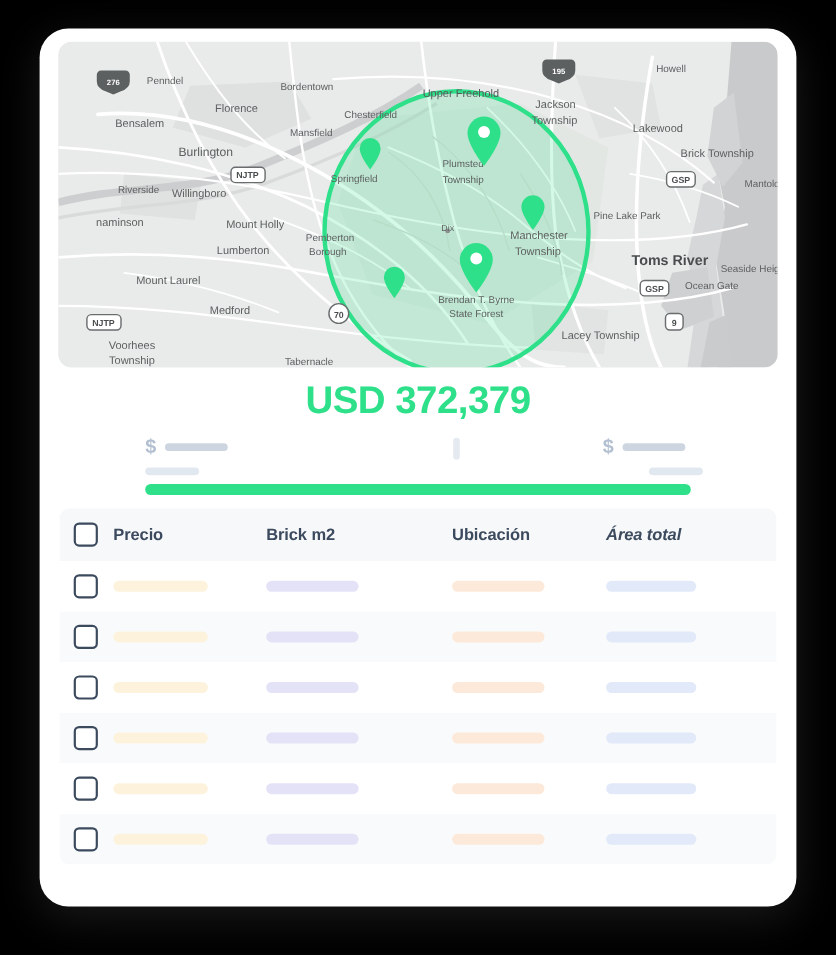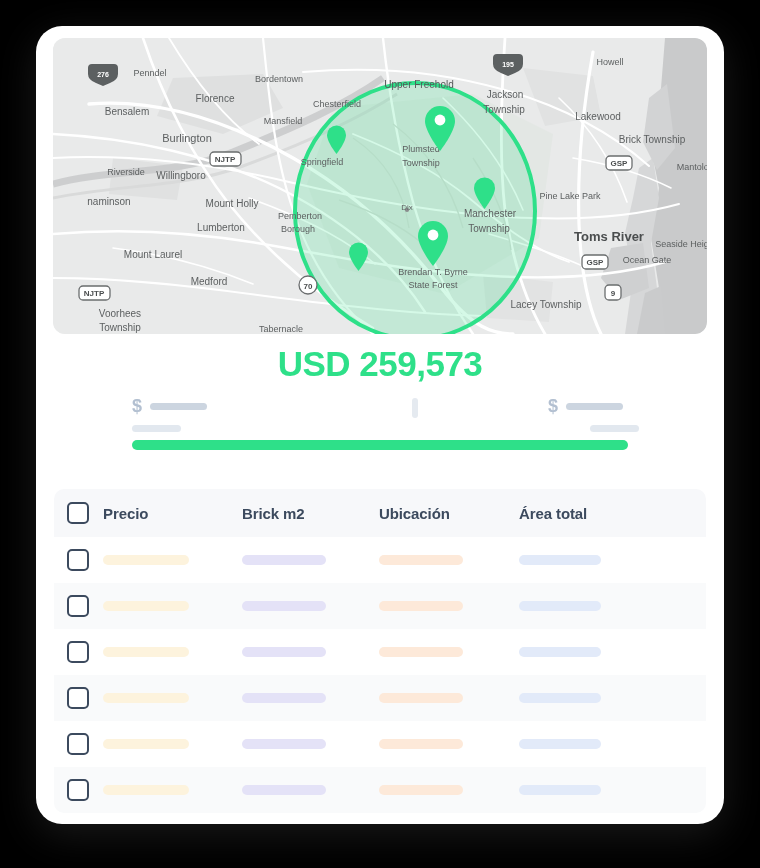--- a/index.html
+++ b/index.html
@@ -120,21 +120,21 @@
     width: 496px;
     height: 10px;
     border-radius: 6px;
     background: #2ee089;
   }
 
   
   .table {
     position: absolute;
     left: 18px;
-    top: 463px;
+    top: 436px;
     width: 652px;
     border-radius: 10px;
     overflow: hidden;
   }
 
   .trow {
     display: flex;
     align-items: center;
     height: 46px;
     padding-left: 13px;
@@ -156,22 +156,22 @@
   }
 
   .cell {
     flex: 0 0 auto;
     display: flex;
     align-items: center;
   }
   .c0 { width: 36px; }
   .c1 { width: 139px; }
   .c2 { width: 137px; }
-  .c3 { width: 140px; }
-  .c4 { width: 150px; }
+  .c3 { width: 140px; margin-left: 32px; }
+  .c4 { width: 150px; font-style: italic; }
 
   .th {
     font-size: 15px;
     font-weight: 700;
     color: #3c4a5e;
     letter-spacing: -0.1px;
   }
 
   .pill {
     height: 10px;
@@ -351,21 +351,21 @@
             </g>
 
             <g>
               <path d="M296 214 a9.5 9.5 0 0 1 19 0 c0 7 -9.5 19 -9.5 19 s-9.5 -12 -9.5 -19 z"></path>
             </g>
           </g>
         </g>
       </svg>
     </div>
 
-    <div class="price-line">USD 259,573</div>
+    <div class="price-line">USD 372,379</div>
 
     <div class="range-block">
 
       <div class="range-side left">
         <div class="range-row">
           <span class="dollar-glyph">$</span>
           <span class="skel bar-main"></span>
         </div>
         <div class="skel bar-sub"></div>
       </div>

